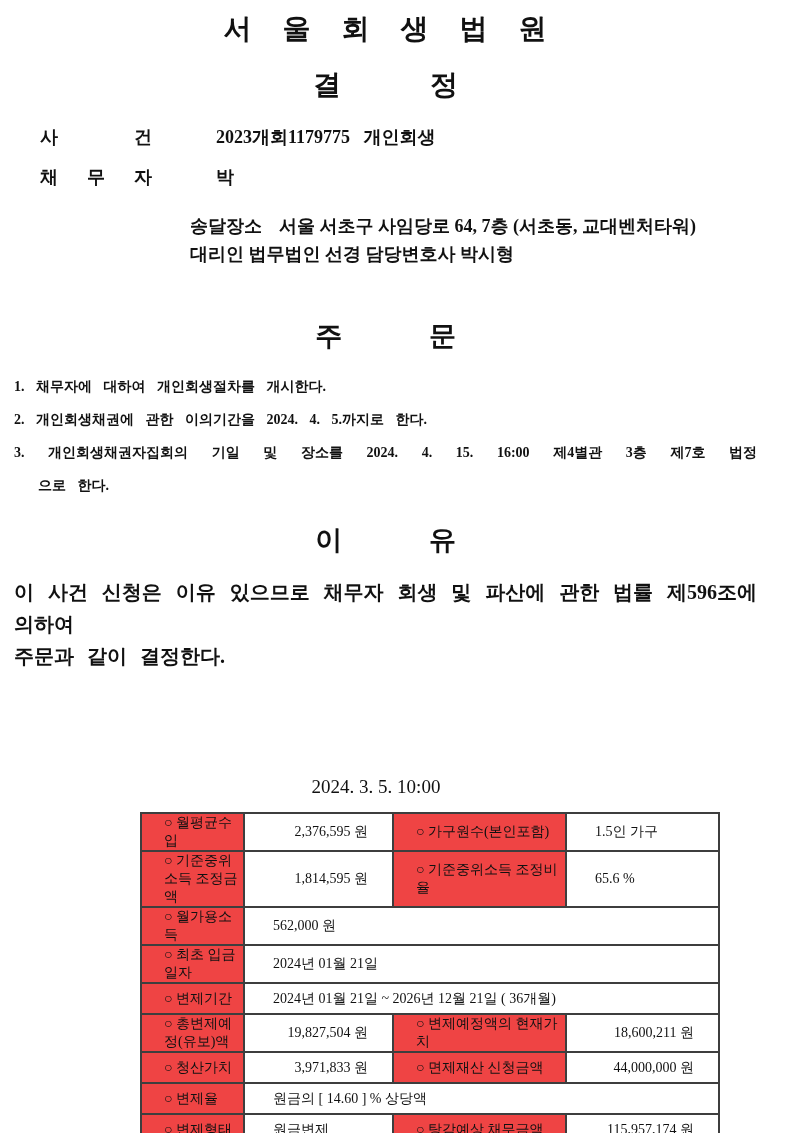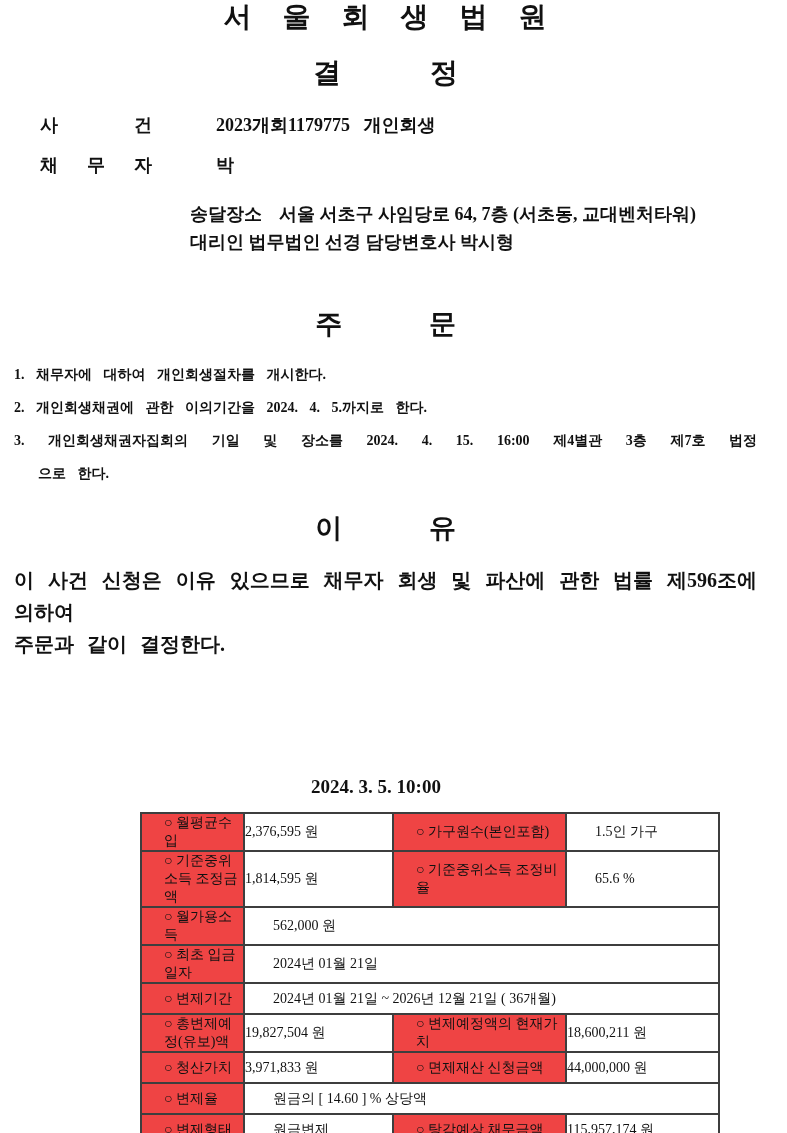--- a/index.html
+++ b/index.html
@@ -10,20 +10,21 @@
     height: 1133px;
     background: #ffffff;
     color: #111111;
     overflow: hidden;
     font-family: "Liberation Serif", "DejaVu Serif", serif;
   }
   .doc { padding: 0 30px 0 14px; }
 
   
   .court-title {
+    padding-top: 12px;
     text-align: center;
     font-size: 28px;
     font-weight: 700;
     word-spacing: 22px;
     line-height: 34px;
     letter-spacing: 1px;
   }
   .doc-type {
     margin-top: 22px;
     text-align: center;
@@ -66,38 +67,38 @@
   .reason-heading { margin-top: 20px; }
   .reason-text { margin-top: 18px; font-size: 20px; font-weight: 600; line-height: 32px; }
   .reason-text .order-line { word-spacing: 8px; }
 
   
   .schedule { position: absolute; top: 775px; left: 0; right: 0; }
   .schedule-date {
     text-align: center;
     margin-right: 35px;
     font-size: 19px;
-    font-weight: 700;
+    font-weight: 400;
     line-height: 24px;
   }
   table.summary {
     margin: 13px 0 0 140px;
     width: 578px;
     border-collapse: collapse;
     table-layout: fixed;
     font-size: 14px;
   }
   table.summary td {
     border: 2px solid #3e3e3e;
     height: 31px;
     overflow: hidden;
     white-space: pre-wrap;
   }
   td.lab { background: #ef4444; padding-left: 22px; }
-  td.vr  { padding-right: 18px; }
+  td.vr  { text-align: right; padding-right: 24px; }
   td.vl  { text-align: left;  padding-left: 28px; }
 </style>
 </head>
 <body>
 
 <div class="page">
   <div class="doc">
 
     <div class="court-title">서 울 회 생 법 원</div>
     <div class="doc-type">결 정</div>

